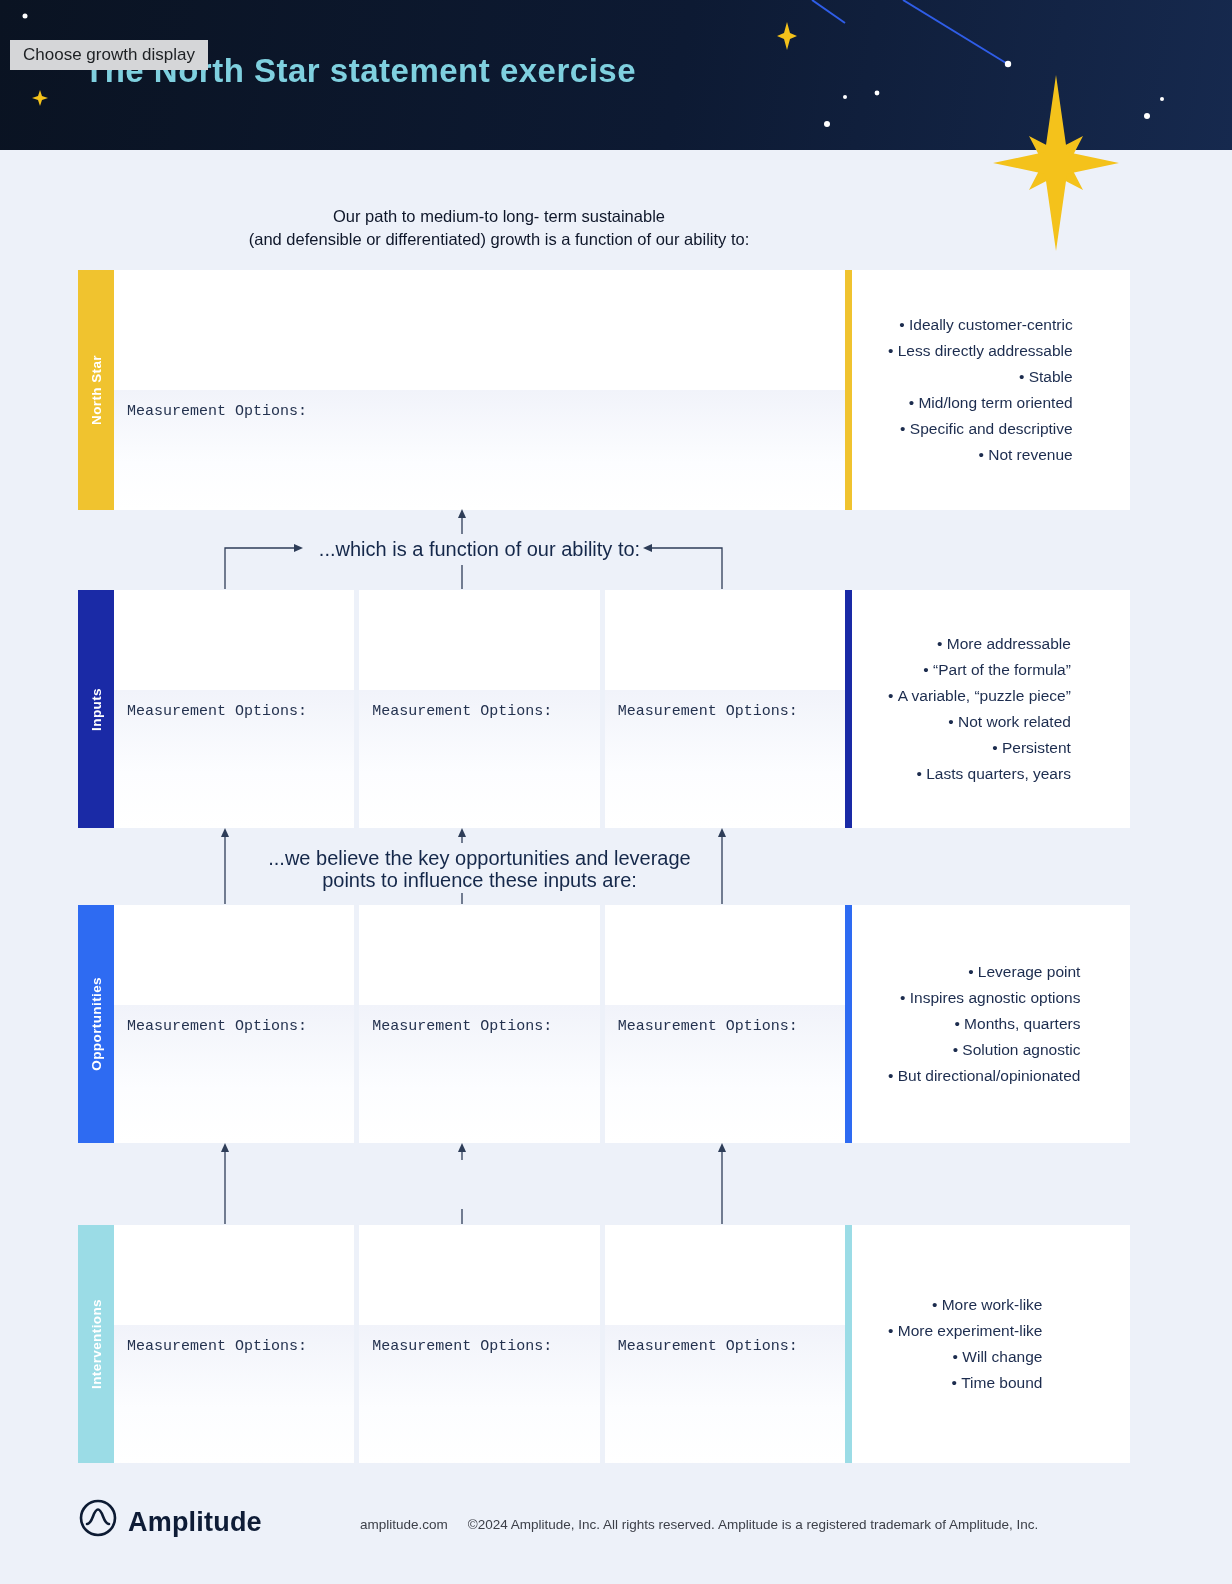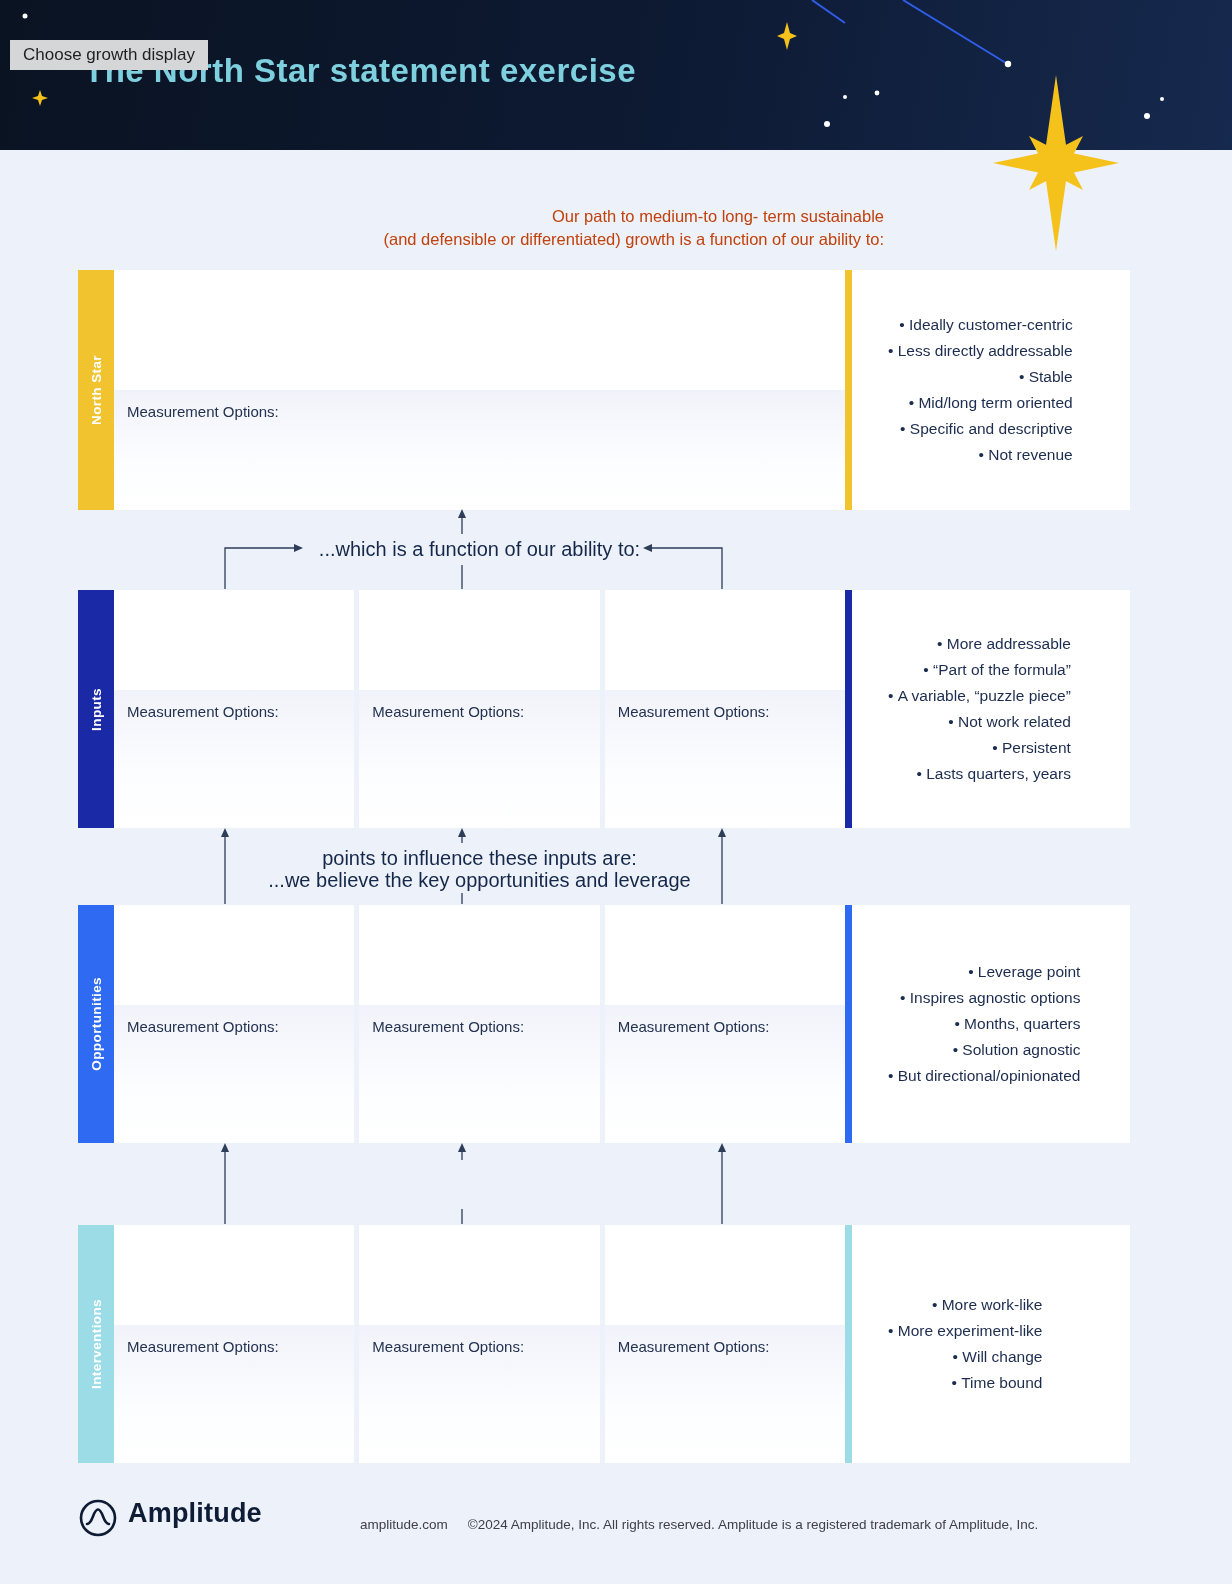--- a/index.html
+++ b/index.html
@@ -23,21 +23,21 @@
     position:absolute; left:10px; top:40px; z-index:40;
     background:#d5d6d8; color:#1d2023; font-size:17px;
     padding:5px 13px; white-space:nowrap;
   }
   .header-deco { position:absolute; left:0; top:0; width:1232px; height:150px; pointer-events:none; }
   .big-star { position:absolute; left:971px; top:73px; width:170px; height:180px; z-index:6; pointer-events:none; }
 
   
   .intro {
     position:absolute; left:114px; top:205px; width:770px;
-    text-align:right; font-size:16.5px; line-height:23px; font-weight:500; color:#c2410c;
+    text-align:center; font-size:16.5px; line-height:23px; font-weight:500; color:#0f172a;
   }
   .caption {
     position:absolute; left:114px; width:731px; text-align:center;
     font-size:20px; line-height:22px; font-weight:500; color:#15284a;
   }
   #cap1 { top:538px; }
   #cap2 { top:847px; }
   #cap3 { top:1163px; }
 
   
@@ -53,21 +53,21 @@
   }
   .side-label {
     writing-mode:vertical-rl; transform:rotate(180deg);
     color:#ffffff; font-size:13.5px; font-weight:700; letter-spacing:.4px; white-space:nowrap;
   }
   .s-ns .bar, .s-ns .accent { background:#F0C32F; }
   .s-in .bar, .s-in .accent { background:#1A2AA6; }
   .s-op .bar, .s-op .accent { background:#2E6BF2; }
   .s-iv .bar, .s-iv .accent { background:#9BDCE6; }
 
-  .main { position:absolute; left:36px; top:0; bottom:0; width:731px; display:flex; gap:5px; }
+  .main { position:absolute; left:36px; top:0; bottom:0; width:731px; display:flex; gap:5px;font-family:Liberation Mono, monospace; }
   .wbox { flex:1; position:relative; background:#ffffff; }
   .measure {
     position:absolute; left:0; right:0; bottom:0; height:138px;
     background:linear-gradient(180deg,#f1f3fa 0%, #fcfdff 60%, #ffffff 100%);
   }
   .s-ns .measure { height:120px; }
   .mlabel { padding:13px 0 0 13px; font-size:15px; color:#24324f; }
 
   .accent { position:absolute; left:767px; top:0; bottom:0; width:7px; }
 
@@ -76,21 +76,21 @@
     background:#ffffff; display:flex; align-items:center;text-align:right;
   }
   .criteria { list-style:none; margin:0; padding:0 8px 0 36px; }
   .criteria li { font-size:15.5px; line-height:26px; color:#1c2c4e; }
   .criteria li::before { content:"\2022\00a0"; }
 
   
   .arrows { position:absolute; left:0; top:0; width:1232px; height:1584px; pointer-events:none; z-index:3; }
 
   
-  .brand { position:absolute; left:78px; top:1498px; display:flex; align-items:flex-start; gap:10px; }
+  .brand { position:absolute; left:78px; top:1498px; display:flex; align-items:flex-end; gap:10px; }
   .brand-name { font-size:27px; font-weight:700; color:#0e1c36; letter-spacing:.2px; }
   .footnote {
     position:absolute; left:360px; top:1517px; width:780px; text-align:left;
     font-size:13.5px; color:#3d4049;
   }
   .footnote .site { margin-right:20px; }
 </style>
 </head>
 <body>
 
@@ -183,22 +183,22 @@
         <li>“Part of the formula”</li>
         <li>A variable, “puzzle piece”</li>
         <li>Not work related</li>
         <li>Persistent</li>
         <li>Lasts quarters, years</li>
       </ul>
     </div>
   </div>
 
   <div class="caption" id="cap2">
+    <div>...we believe the key opportunities and leverage</div>
     <div>points to influence these inputs are:</div>
-    <div>...we believe the key opportunities and leverage</div>
   </div>
 
   <div class="section s-op">
     <div class="bar">
       <span class="side-label">Opportunities</span>
     </div>
     <div class="main">
       <div class="wbox">
         <div class="measure">
           <div class="mlabel">Measurement Options:</div>

